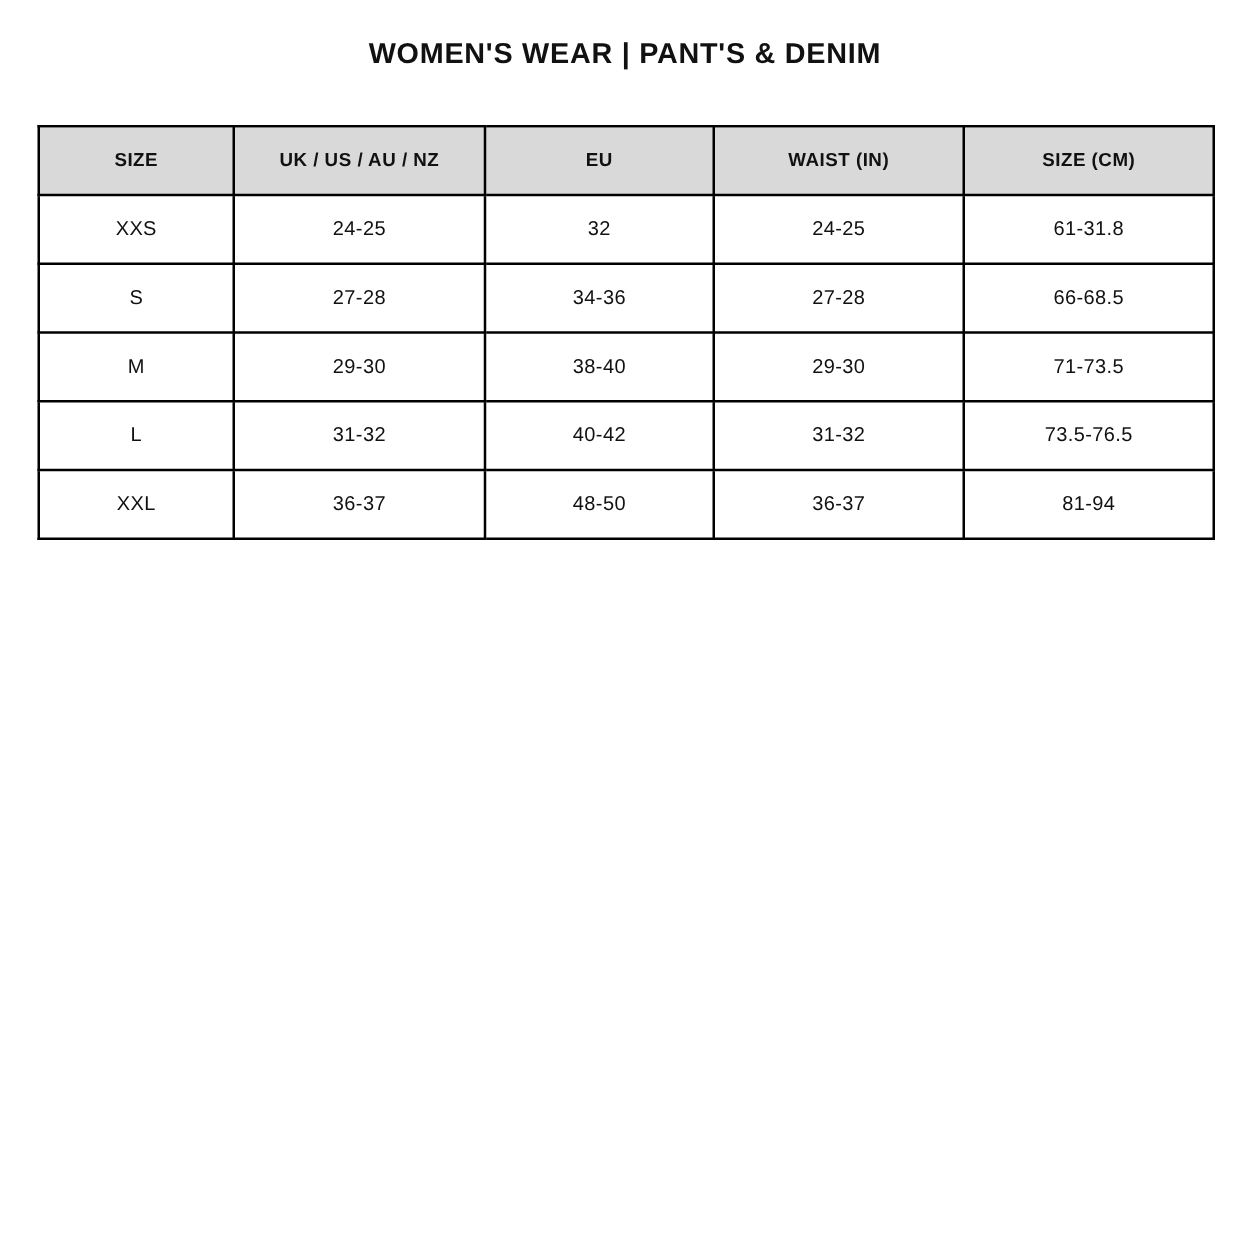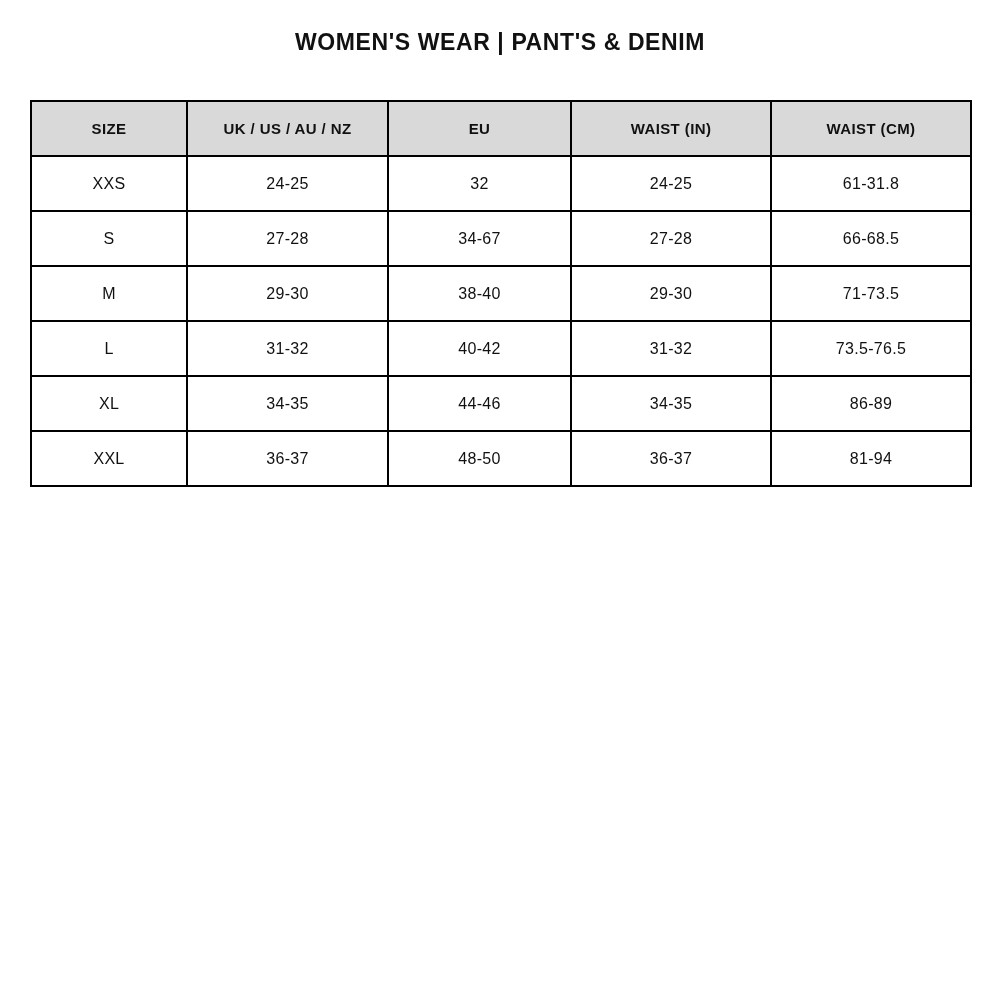--- a/index.html
+++ b/index.html
@@ -82,60 +82,53 @@
       <col class="c-eu">
       <col class="c-win">
       <col class="c-wcm">
     </colgroup>
     <thead>
       <tr>
         <th>SIZE</th>
         <th>UK / US / AU / NZ</th>
         <th>EU</th>
         <th>WAIST (IN)</th>
-        <th>WAIST (CM)</th>
+        <th>SIZE (CM)</th>
       </tr>
     </thead>
     <tbody id="chart-body">
         <tr>
           <td>XXS</td>
           <td>24-25</td>
           <td>32</td>
           <td>24-25</td>
           <td>61-31.8</td>
         </tr>
         <tr>
           <td>S</td>
           <td>27-28</td>
-          <td>34-67</td>
+          <td>34-36</td>
           <td>27-28</td>
           <td>66-68.5</td>
         </tr>
         <tr>
           <td>M</td>
           <td>29-30</td>
           <td>38-40</td>
           <td>29-30</td>
           <td>71-73.5</td>
         </tr>
         <tr>
           <td>L</td>
           <td>31-32</td>
           <td>40-42</td>
           <td>31-32</td>
           <td>73.5-76.5</td>
         </tr>
         <tr>
-          <td>XL</td>
-          <td>34-35</td>
-          <td>44-46</td>
-          <td>34-35</td>
-          <td>86-89</td>
-        </tr>
-        <tr>
           <td>XXL</td>
           <td>36-37</td>
           <td>48-50</td>
           <td>36-37</td>
           <td>81-94</td>
         </tr>
       </tbody>
   </table>
 
 </div>

